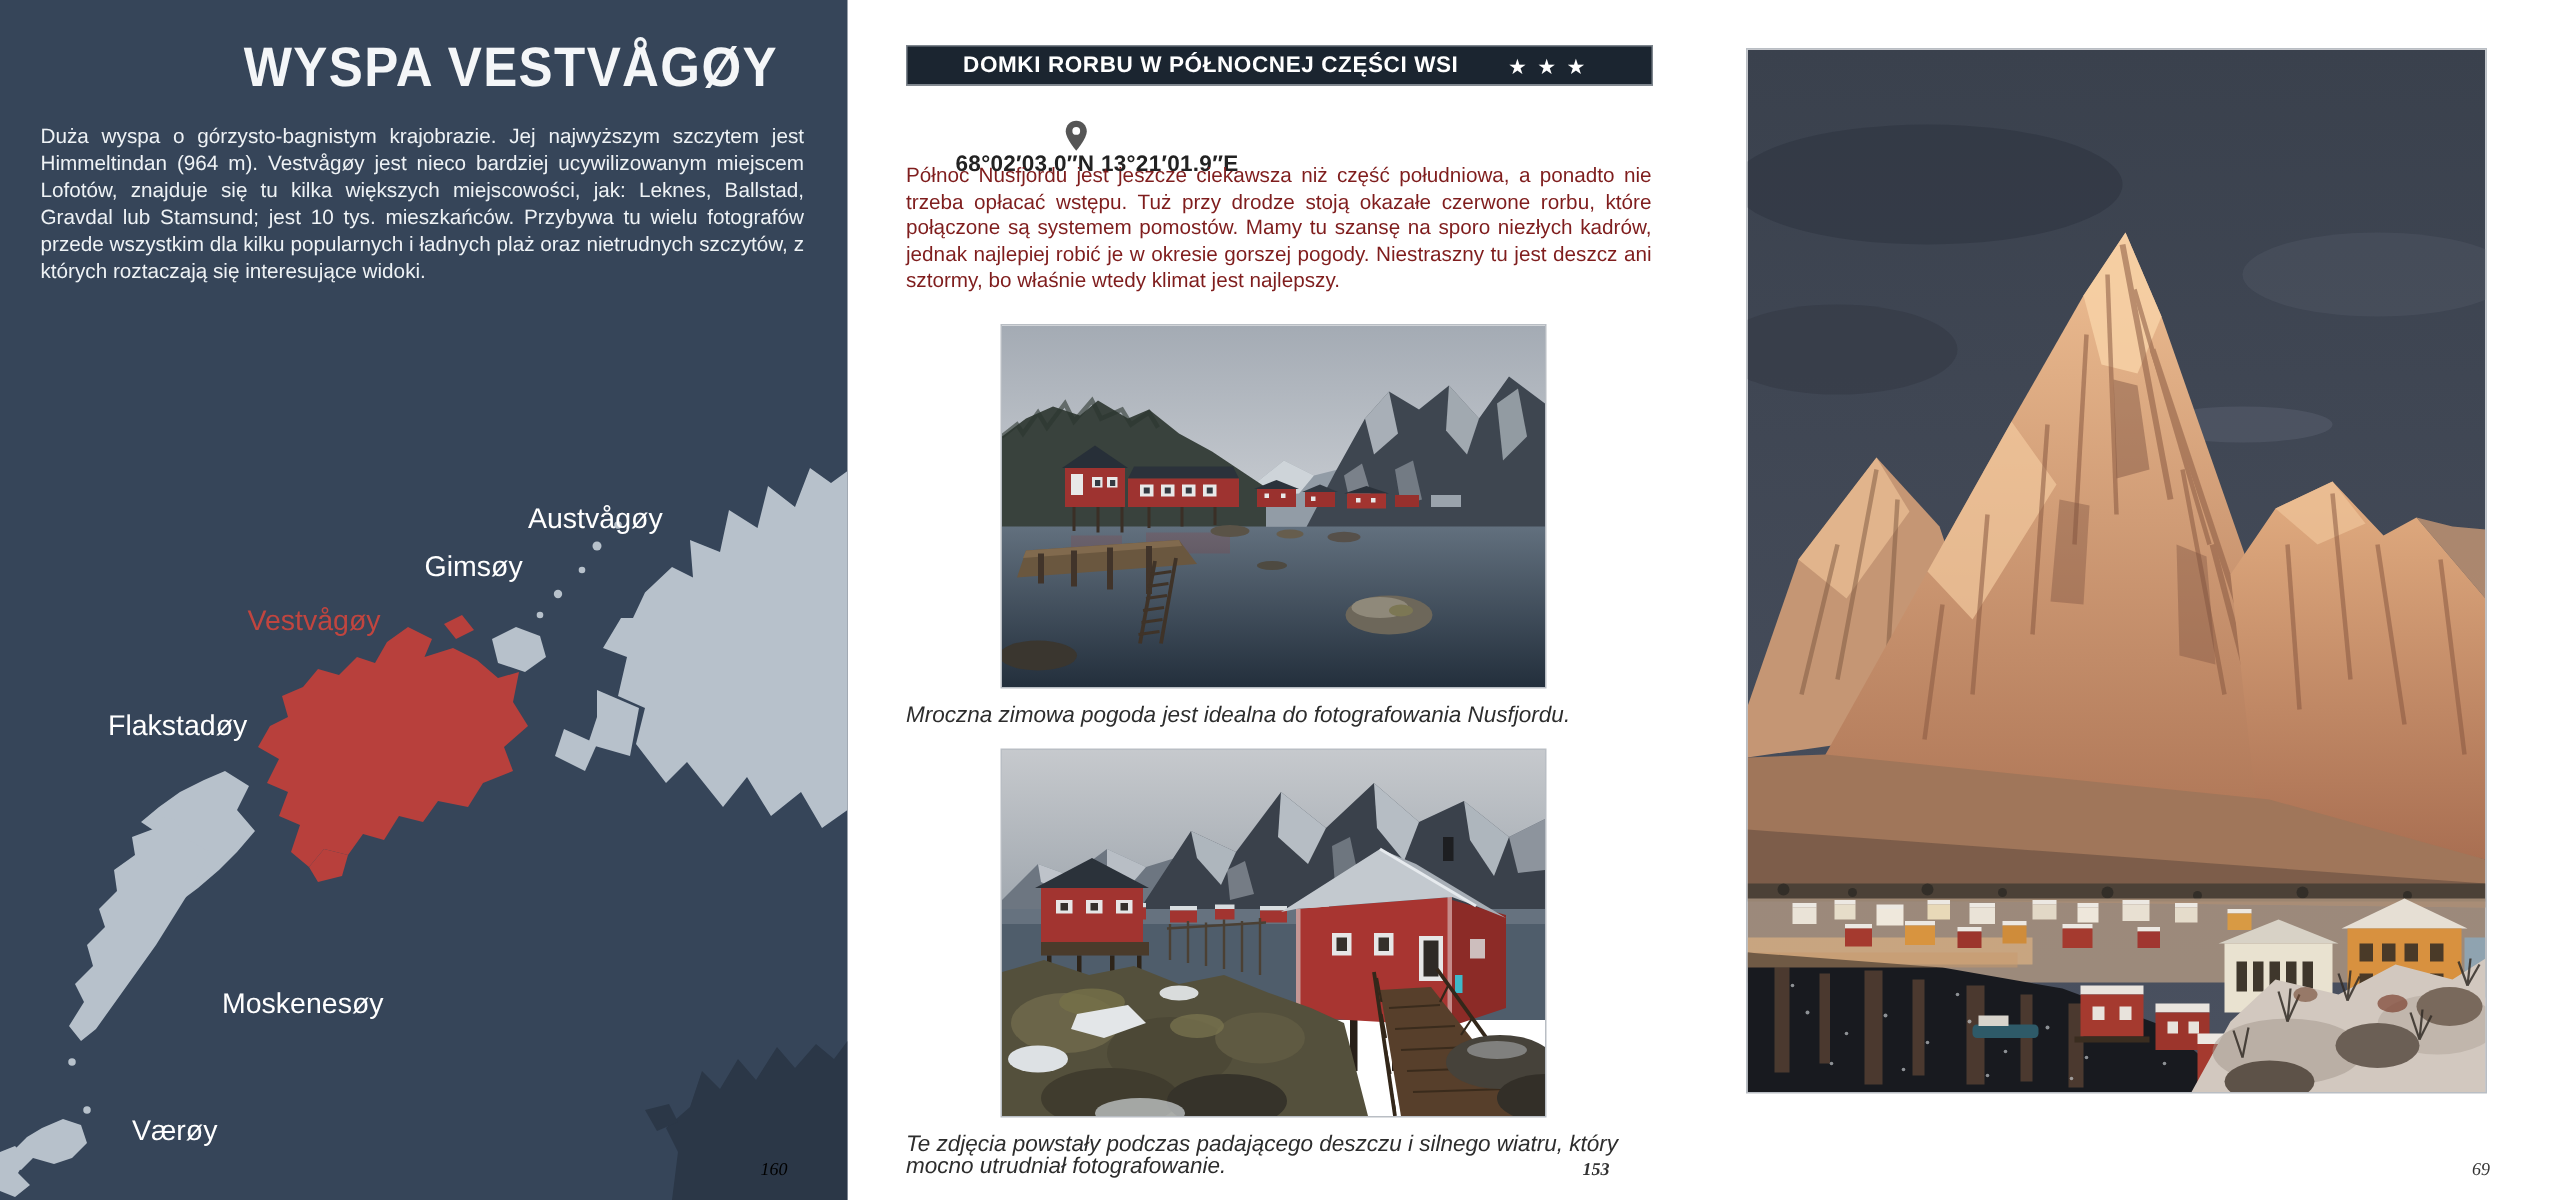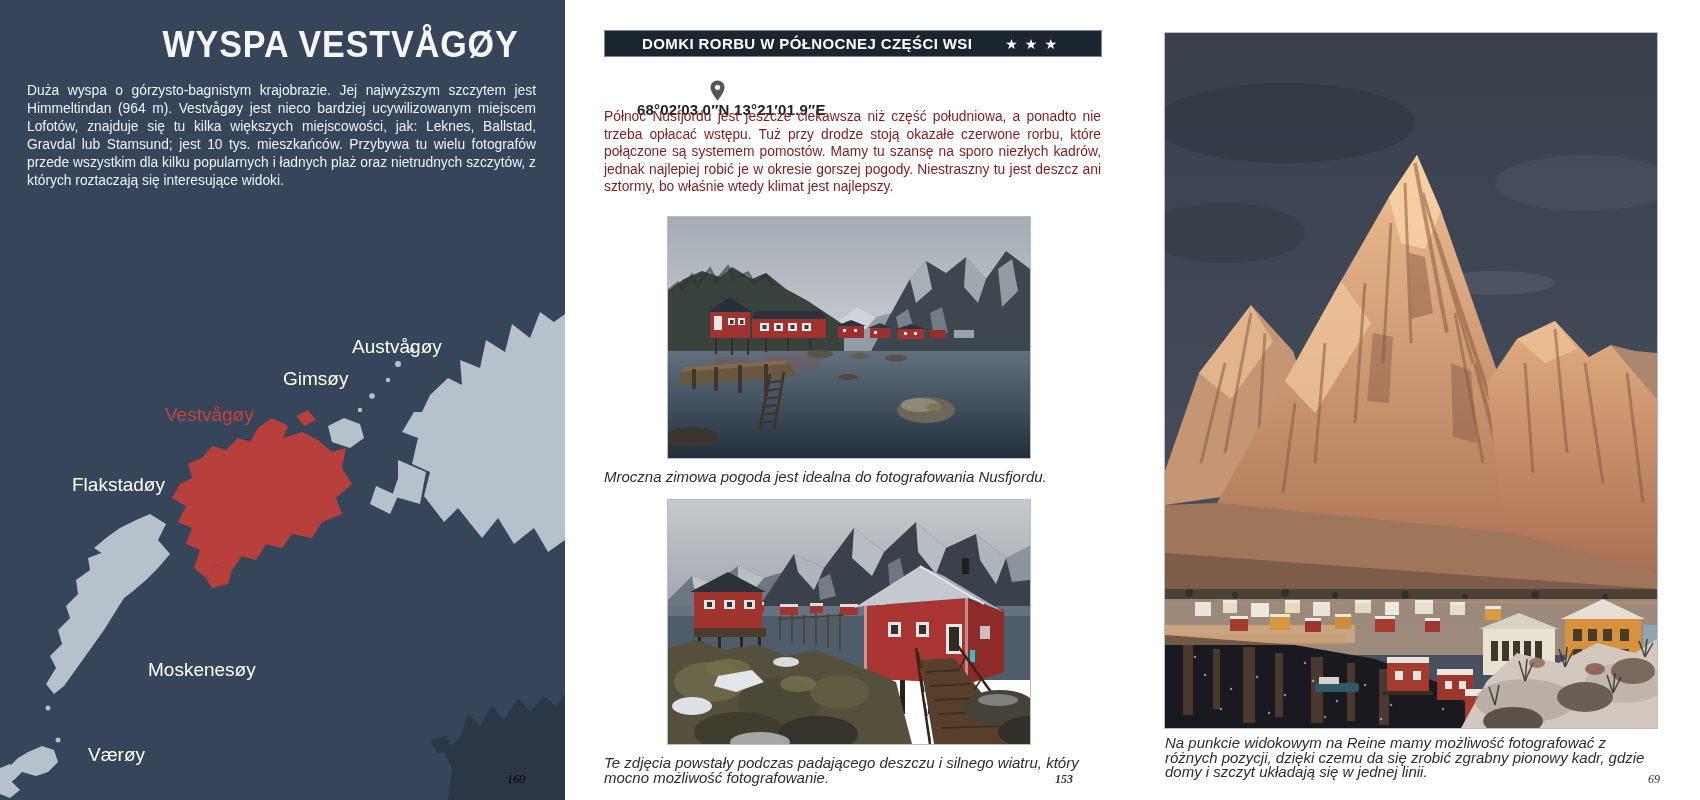--- a/index.html
+++ b/index.html
@@ -331,21 +331,21 @@
       <ellipse cx="130" cy="184" rx="18" ry="8" fill="#7c7650" opacity=".7"></ellipse>
       <polygon points="50,176 84,170 96,182 68,192 46,186" fill="#e3e6e8"></polygon>
       <ellipse cx="24" cy="206" rx="20" ry="9" fill="#dde1e4"></ellipse>
       <ellipse cx="118" cy="162" rx="13" ry="5" fill="#e8ebed" opacity=".9"></ellipse>
       <ellipse cx="92" cy="242" rx="30" ry="10" fill="#cfd4d7" opacity=".7"></ellipse>
       <ellipse cx="332" cy="208" rx="36" ry="18" fill="#46423a"></ellipse>
       <ellipse cx="362" cy="232" rx="32" ry="16" fill="#332f28"></ellipse>
       <ellipse cx="330" cy="200" rx="20" ry="6" fill="#b9bec2" opacity=".5"></ellipse>
     </svg>
   </div>
-  <div class="caption cap2">Te zdjęcia powstały podczas padającego deszczu i silnego wiatru, który mocno możliwość fotografowanie.</div>
+  <div class="caption cap2">Te zdjęcia powstały podczas padającego deszczu i silnego wiatru, który mocno utrudniał fotografowanie.</div>
   <div class="pagenum pn-mid">153</div>
 
   <div class="photo ph3">
     <svg width="492" height="695" viewBox="0 0 492 695" preserveAspectRatio="none">
       <defs>
         <linearGradient id="p3sky" x1="0" y1="0" x2="0" y2="1">
             <stop offset="0" stop-color="#3a414d"></stop>
             <stop offset="1" stop-color="#4a5160"></stop>
           </linearGradient>
         <linearGradient id="p3rock" x1="0" y1="0" x2="0" y2="1">
@@ -530,16 +530,15 @@
         <line x1="480" y1="624" x2="474" y2="608"></line>
           <line x1="480" y1="624" x2="482" y2="606"></line>
           <line x1="480" y1="624" x2="488" y2="610"></line>
         <line x1="330" y1="672" x2="324" y2="654"></line>
           <line x1="330" y1="672" x2="334" y2="652"></line>
       </g>
       <ellipse cx="430" cy="636" rx="10" ry="6" fill="#7c4130" opacity=".7"></ellipse>
       <ellipse cx="372" cy="630" rx="8" ry="5" fill="#70452f" opacity=".6"></ellipse>
     </svg>
   </div>
-  <div class="caption cap3">Na punkcie widokowym na Reine mamy możliwość fotografować z różnych pozycji, dzięki czemu da się zrobić zgrabny pionowy kadr, gdzie domy i szczyt układają się w jednej linii.</div>
   <div class="pagenum pn-right">69</div>
 
 </div>
 
 </body></html>

